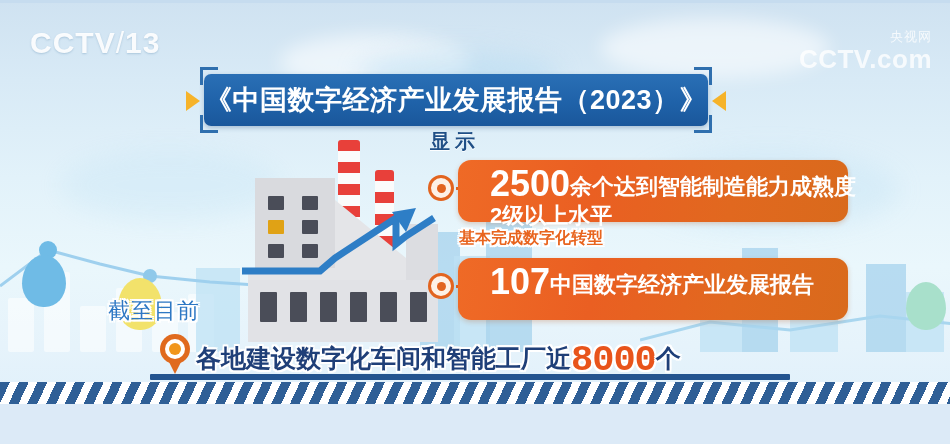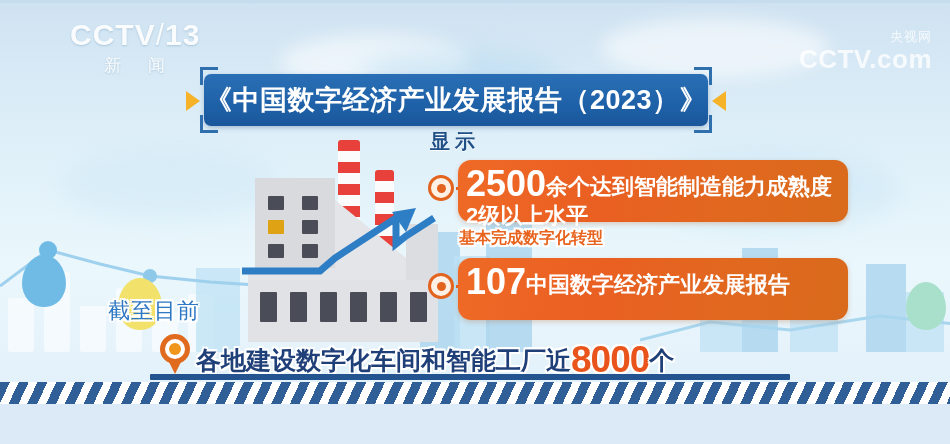--- a/index.html
+++ b/index.html
@@ -21,22 +21,22 @@
   
   .bldg{position:absolute;bottom:92px;background:rgba(190,225,244,.75);}
   .bldg.dk{background:rgba(170,212,238,.8);}
   
   .lgsvg{position:absolute;left:0;top:230px;}
   
   .balloon{position:absolute;border-radius:50% 50% 48% 48%/55% 55% 45% 45%;}
   .balloon:after{content:"";position:absolute;left:50%;top:96%;transform:translateX(-50%);
     border-left:5px solid transparent;border-right:5px solid transparent;border-top:9px solid inherit;}
   
-  #cctv13{position:absolute;left:30px;top:20px;color:rgba(255,255,255,.92);
-     text-shadow:0 1px 2px rgba(120,160,190,.45);user-select:none;margin-left:40px;}
+  #cctv13{position:absolute;left:30px;top:28px;color:rgba(255,255,255,.92);
+     text-shadow:0 1px 2px rgba(120,160,190,.45);user-select:none;}
   #cctv13 .row1{font-size:30px;font-weight:bold;letter-spacing:1px;line-height:1;}
   #cctv13 .slash{font-weight:300;}
   #cctv13 .row2{font-size:17px;letter-spacing:11px;text-align:center;margin-top:4px;padding-left:10px;}
   #watermark{position:absolute;right:18px;top:28px;text-align:right;color:rgba(255,255,255,.78);user-select:none;}
   #watermark .wm-top{font-size:13px;letter-spacing:1px;}
   #watermark .wm-main{font-size:26px;font-weight:bold;letter-spacing:.5px;line-height:1;}
   
   #title-wrap{position:absolute;left:186px;top:74px;width:540px;height:68px;}
   #title-banner{
     position:absolute;left:18px;top:0;width:504px;height:52px;
@@ -59,21 +59,21 @@
   #factory{position:absolute;left:210px;top:140px;width:260px;height:215px;}
   .chimney{position:absolute;border-radius:3px 3px 0 0;overflow:hidden;
      background:repeating-linear-gradient(180deg,#e8403a 0 11px,#fbfbfb 11px 22px);}
   .fbody{position:absolute;background:#d9dade;}
   .fwin{position:absolute;background:#4a4d58;border-radius:1px;}
   .fwin.amber{background:#e0a215;}
   
   .obox{
     position:absolute;border-radius:13px;color:#fff;
     background:linear-gradient(100deg,#ef6a26 0%,#ea5f22 35%,#e1681f 70%,#d96a1c 100%);
-    box-shadow:0 2px 5px rgba(180,80,20,.25);padding:4px 16px 6px 8px;box-sizing:border-box;
+    box-shadow:0 2px 5px rgba(180,80,20,.25);padding:4px 16px 6px 32px;box-sizing:border-box;
   }
   .obox .ln{display:block;line-height:1.12;white-space:nowrap;}
   .bignum{font-size:36px;font-weight:bold;letter-spacing:0px;vertical-align:-2px;}
   .otext{font-size:22px;font-weight:bold;}
   .marker{position:absolute;width:26px;height:26px;border-radius:50%;
      border:3px solid #e2641f;background:#fdf1e6;box-sizing:border-box;
      display:flex;align-items:center;justify-content:center;}
   .marker:after{content:"";width:9px;height:9px;border-radius:50%;background:#e2641f;}
   .mstem{position:absolute;height:3px;background:#e2641f;}
   
@@ -90,21 +90,21 @@
     white-space:nowrap;letter-spacing:1px;
     text-shadow:
       -2px -2px 0 #fff, 2px -2px 0 #fff, -2px 2px 0 #fff, 2px 2px 0 #fff,
       -2px 0 0 #fff, 2px 0 0 #fff, 0 -2px 0 #fff, 0 2px 0 #fff;
   }
   
   #bottom-line{position:absolute;left:196px;top:339px;white-space:nowrap;
      font-size:25px;font-weight:bold;color:#1f3f78;
      text-shadow:-1.6px -1.6px 0 #fff,1.6px -1.6px 0 #fff,-1.6px 1.6px 0 #fff,1.6px 1.6px 0 #fff,
                  0 -1.6px 0 #fff,0 1.6px 0 #fff,-1.6px 0 0 #fff,1.6px 0 0 #fff;}
-  #bottom-line .hl{color:#e8541b;font-size:37px;vertical-align:-3px;letter-spacing:-1px;}
+  #bottom-line .hl{color:#e8541b;font-size:37px;vertical-align:-3px;letter-spacing:-1px;font-family:Liberation Mono, monospace;}
   #pin{position:absolute;left:160px;top:334px;width:30px;height:42px;}
   #pin .head{position:absolute;left:0;top:0;width:30px;height:30px;border-radius:50%;
      background:#e06a1e;box-sizing:border-box;}
   #pin .ring{position:absolute;left:5px;top:5px;width:20px;height:20px;border-radius:50%;background:#fff;}
   #pin .dot{position:absolute;left:9px;top:9px;width:12px;height:12px;border-radius:50%;background:#f1961c;}
   #pin .tip{position:absolute;left:7px;top:24px;width:0;height:0;
      border-left:8px solid transparent;border-right:8px solid transparent;border-top:16px solid #e06a1e;}
   #underbar{position:absolute;left:150px;top:374px;width:640px;height:6px;background:#24548f;border-radius:1px;}
   
   #stripes{position:absolute;left:0;top:382px;width:950px;height:22px;
@@ -152,21 +152,20 @@
   </svg>
 
   <div class="balloon" style="left:22px;top:255px;width:44px;height:52px;background:#6fbbe6;"></div>
   <div class="balloon" style="left:118px;top:278px;width:44px;height:52px;background:#f2e26b;"></div>
   <div class="balloon" style="left:906px;top:282px;width:40px;height:48px;background:#a8e0cb;"></div>
 
   <div id="cctv13">
     <div class="row1">
       <span>CCTV</span><span class="slash">/</span><span>13</span>
     </div>
-    <div class="row2">新 闻</div>
   </div>
 
   <div id="watermark">
     <div class="wm-top">央视网</div>
     <div class="wm-main">
       <span>CCTV</span><span>.com</span>
     </div>
   </div>
 
   <div id="title-wrap">

